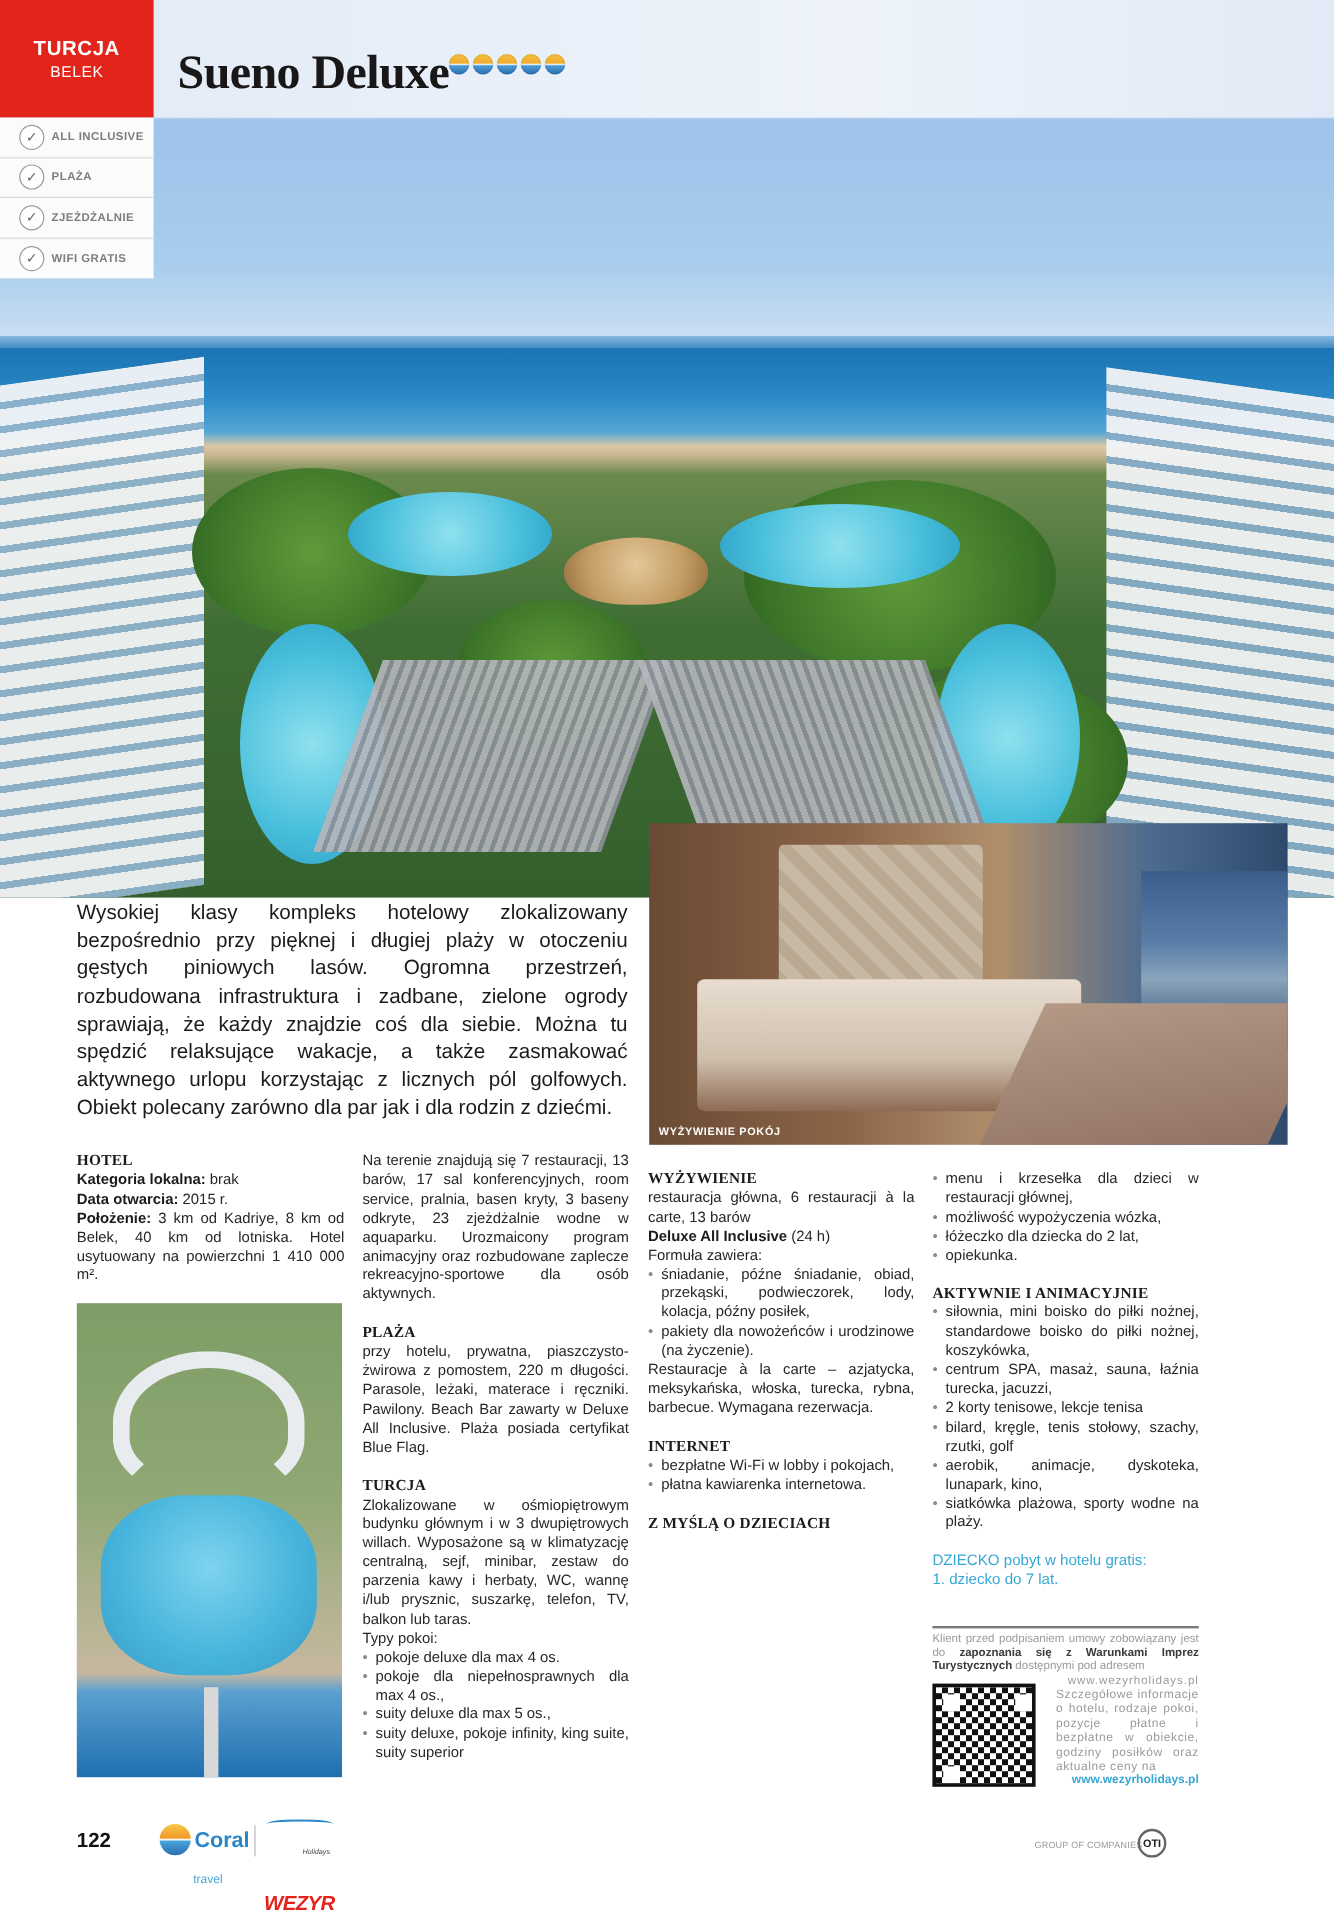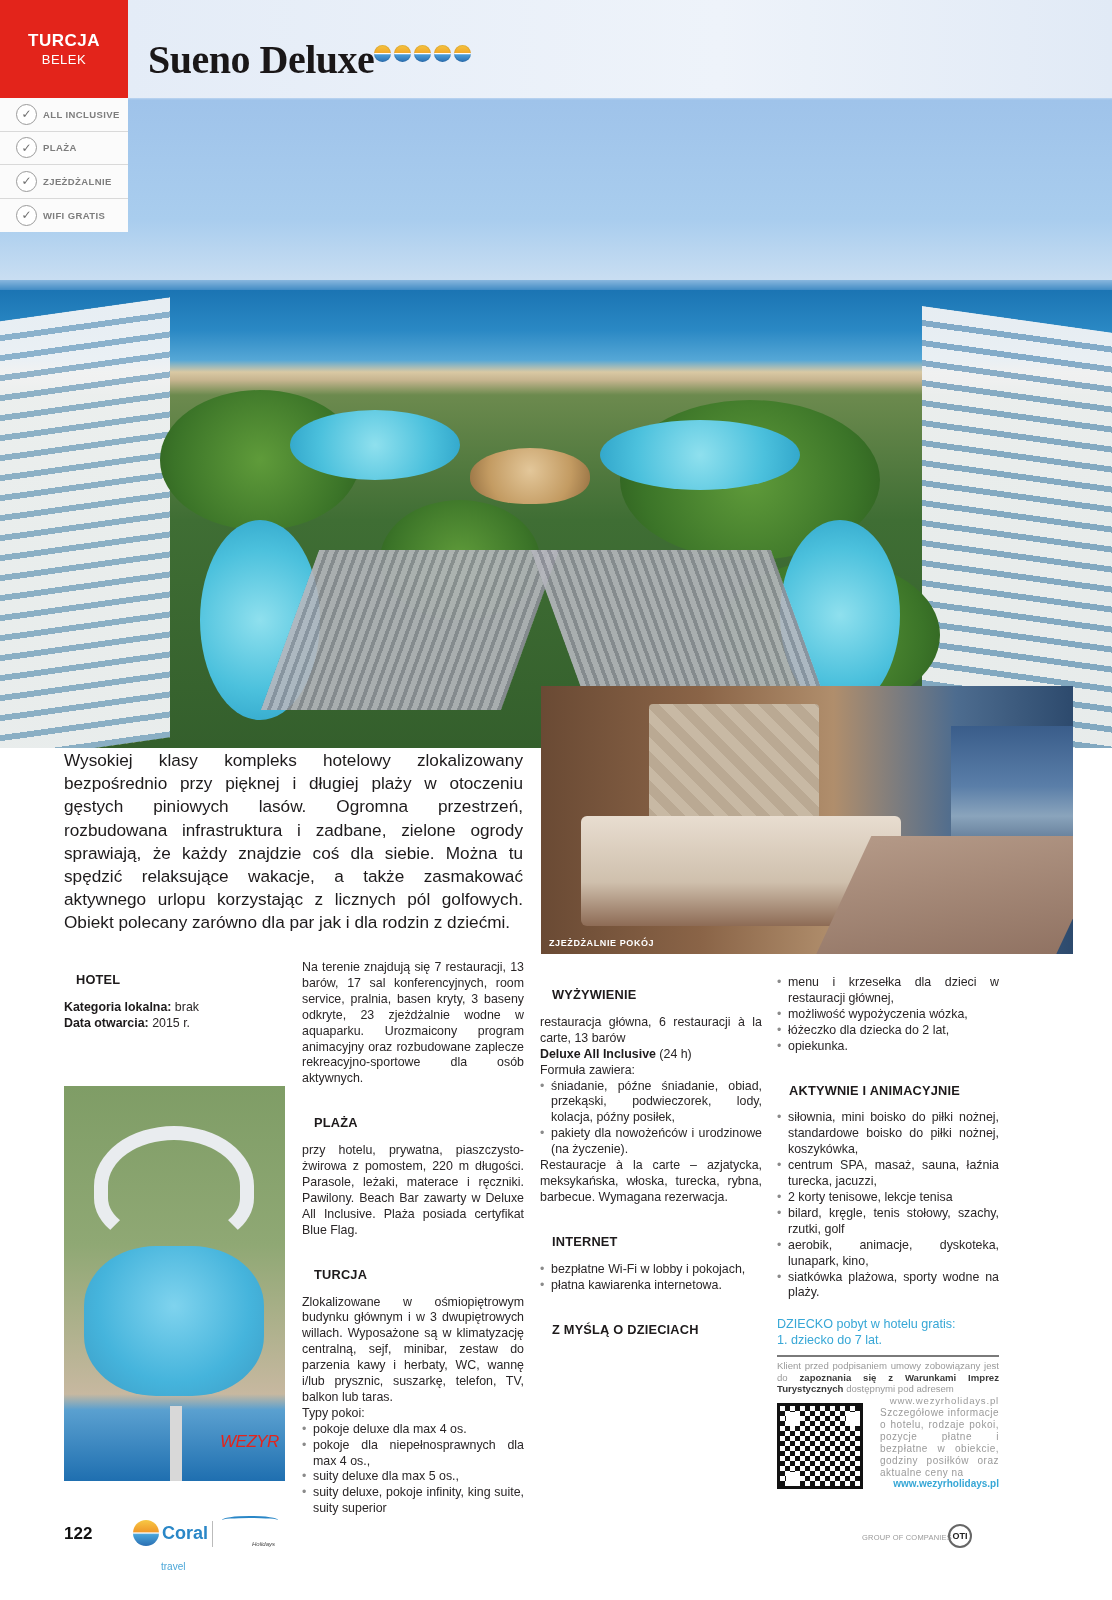--- a/index.html
+++ b/index.html
@@ -99,21 +99,21 @@
     }
 
     
     .intro {
       position:absolute; left:64px; top:749px; width:459px; font-size:17.2px; line-height:23.2px;
       text-align:justify; color:#1d1a1b;
     }
 
     
     .col { position:absolute; font-size:12.4px; line-height:15.9px; color:#2a2627; text-align:justify; }
-    .col h3 { font-size:12.8px; font-weight:bold; color:#1d1a1b; letter-spacing:.2px; margin:12px; }
+    .col h3 { font-size:12.8px; font-weight:bold; color:#1d1a1b; letter-spacing:.2px; margin:0;font-family:Liberation Serif, serif; }
     .col b { color:#1d1a1b; }
     .col p { margin:0; }
     .col ul { list-style:none; margin:0; }
     .col li { position:relative; padding-left:11px; }
     .col li::before { content:"•"; position:absolute; left:0; top:0; color:#8a8a8a; }
     .col .gap { height:16px; }
     .col1 { left:64px; top:960px; width:223px; }
     .col2 { left:302px; top:960px; width:222px; }
     .col3 { left:540px; top:975px; width:222px; }
     .col4 { left:777px; top:975px; width:222px; }
@@ -159,21 +159,21 @@
     
     .page-num { position:absolute; left:64px; top:1524px; font-size:17px; font-weight:bold; color:#111; }
     .logo-coral { position:absolute; left:133px; top:1520px; display:flex; align-items:center; }
     .coral-ball {
       width:26px; height:26px; border-radius:50%;
       background: linear-gradient(180deg, #f7c845 0%, #f09a2a 45%, #fff 50%, #49a3d8 56%, #2a6fb3 100%);
     }
     .coral-word { margin-left:3px; font-size:18px; font-weight:bold; color:#2a87c7; line-height:18px; }
     .coral-sub { position:absolute; left:28px; top:17px; font-size:10px; color:#4aa6d8;margin-top:24px; }
     .logo-sep { position:absolute; left:212px; top:1521px; width:1px; height:26px; background:#bbb; }
-    .logo-wezyr { position:absolute; left:220px; top:1432px; font-size:17px; font-weight:normal; font-style:italic; color:#e3241b; letter-spacing:-.5px; }
+    .logo-wezyr { position:absolute; left:220px; top:1577px; font-size:17px; font-weight:bold; font-style:italic; color:#e3241b; letter-spacing:-.5px; }
     .wezyr-wave { position:absolute; left:222px; top:1516px; width:56px; height:8px; border-top:2px solid #2a87c7; border-radius:50% 50% 0 0; }
     .wezyr-sub { position:absolute; left:252px; top:1541px; font-size:6px; font-style:italic; color:#444; }
     .oti-group { position:absolute; left:862px; top:1533px; font-size:7.5px; color:#9a9a9a; letter-spacing:.2px; }
     .oti-logo {
       position:absolute; left:948px; top:1524px; width:24px; height:24px; border-radius:50%; border:2px solid #666;
       display:flex; align-items:center; justify-content:center; font-size:9px; font-weight:bold; color:#222;
     }
   </style>
 </head>
 <body>
@@ -226,29 +226,30 @@
     <span class="check">✓</span>
     <span class="feature-label">WIFI GRATIS</span>
   </div>
 </div>
 
 <div class="room-photo">
   <div class="headboard"></div>
   <div class="window"></div>
   <div class="bed"></div>
   <div class="table"></div>
-  <span class="room-caption">ZJEŻDŻALNIE POKÓJ</span>
+  <span class="room-caption">WYŻYWIENIE POKÓJ</span>
 </div>
 
 <p class="intro">Wysokiej klasy kompleks hotelowy zlokalizowany bezpośrednio przy pięknej i długiej plaży w otoczeniu gęstych piniowych lasów. Ogromna przestrzeń, rozbudowana infrastruktura i zadbane, zielone ogrody sprawiają, że każdy znajdzie coś dla siebie. Można tu spędzić relaksujące wakacje, a także zasmakować aktywnego urlopu korzystając z licznych pól golfowych. Obiekt polecany zarówno dla par jak i dla rodzin z dziećmi.</p>
 
 <div class="col col1">
   <h3>HOTEL</h3>
   <p><b>Kategoria lokalna:</b><span> brak</span></p>
   <p><b>Data otwarcia:</b><span> 2015 r.</span></p>
+  <p><b>Położenie:</b><span> 3 km od Kadriye, 8 km od Belek, 40 km od lotniska. Hotel usytuowany na powierzchni 1 410 000 m².</span></p>
 </div>
 
 <div class="aerial">
   <div class="hotel-ring"></div>
   <div class="pools"></div>
   <div class="pier"></div>
 </div>
 
 <div class="col col2">
   <p>Na terenie znajdują się 7 restauracji, 13 barów, 17 sal konferencyjnych, room service, pralnia, basen kryty, 3 baseny odkryte, 23 zjeżdżalnie wodne w aquaparku. Urozmaicony program animacyjny oraz rozbudowane zaplecze rekreacyjno-sportowe dla osób aktywnych.</p>

